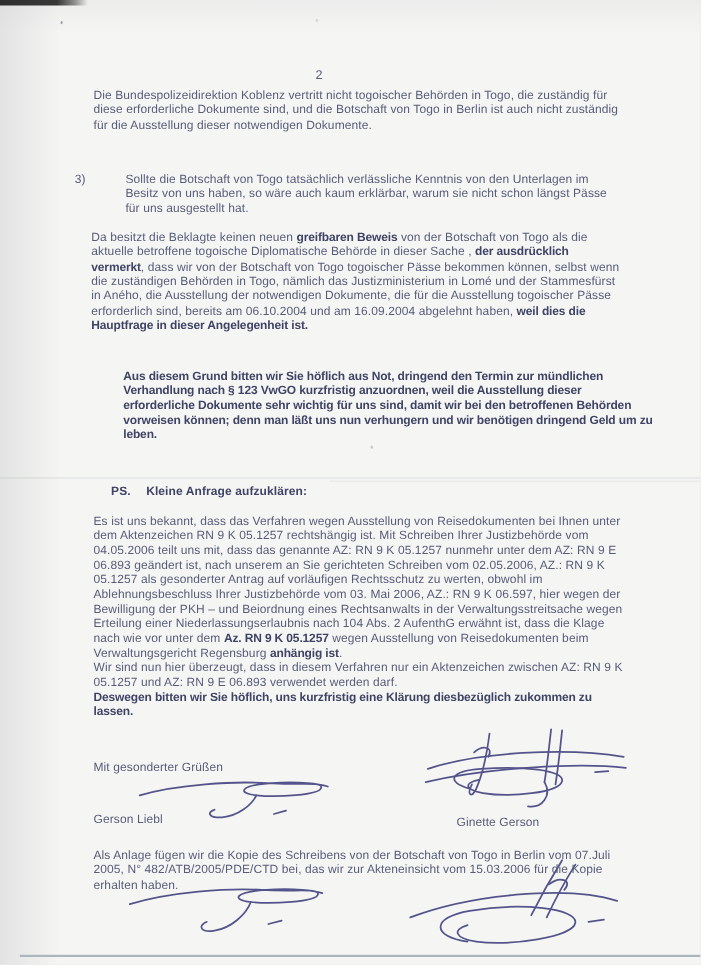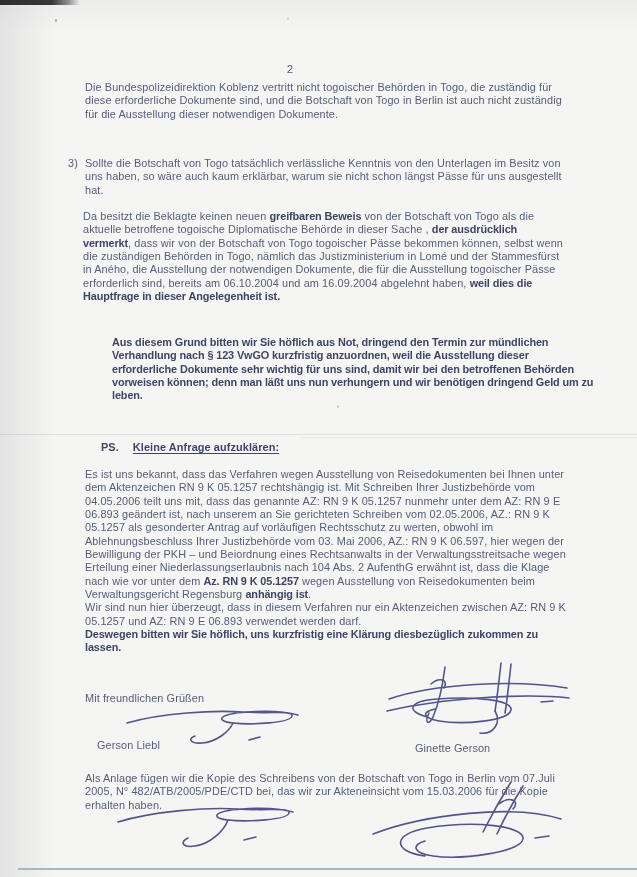--- a/index.html
+++ b/index.html
@@ -21,29 +21,29 @@
   }
   .abs{position:absolute;}
   .blk{position:absolute; text-align:left; white-space:normal;}
   .b{font-weight:bold; color:var(--ink-bold); letter-spacing:-.12px;}
   .boldblock{font-weight:bold; color:var(--ink-bold); letter-spacing:-.12px;margin-left:27px;}
 
   #page-number{top:63px; left:0; width:580px; text-align:center; font-size:11.5px;}
   #para-intro{top:81px; left:85px; width:478px;}
   #item-3{top:157px; left:68px; width:497px; display:flex;}
   #item-3 .marker{flex:0 0 17px;}
-  #item-3 .body{flex:1;}
+  #item-3 .body{flex:1;margin-left:29px;}
   #para-beklagte{top:210px; left:83px; width:484px;}
   #para-urgent{top:336px; left:85px; width:482px;}
   #ps-heading{top:441px; left:85px; font-weight:bold; color:var(--ink-bold);}
   #ps-heading .marker{margin-right:14px;margin-left:16px;}
-  #ps-heading .title{text-decoration:underline; text-underline-offset:2px;text-align:center;}
+  #ps-heading .title{text-underline-offset:2px;text-align:center;}
   #ps-body{top:468px; left:85px; width:486px;}
   #closing{top:692px; left:85px;}
-  #signer-left{top:739px; left:85px;margin-left:12px;}
+  #signer-left{top:739px; left:85px;}
   #signer-right{top:742px; left:415px;}
   #para-anlage{top:772px; left:85px; width:486px;}
 
   .sig{position:absolute;}
   .sig path{fill:none; stroke:var(--signature); stroke-width:1.6; stroke-linecap:round; stroke-linejoin:round;}
   #sig-ginette-top{left:383px; top:653px;}
   #sig-gerson-top{left:121px; top:701px;}
   #sig-gerson-bottom{left:110px; top:796px;}
   #sig-ginette-bottom{left:363px; top:776px;}
 
@@ -83,21 +83,21 @@
   <div class="blk" id="para-beklagte"><span>Da besitzt die Beklagte keinen neuen </span><span class="b">greifbaren Beweis</span><span> von der Botschaft von Togo als die aktuelle betroffene togoische Diplomatische Behörde in dieser Sache , </span><span class="b">der ausdrücklich vermerkt</span><span>, dass wir von der Botschaft von Togo togoischer Pässe bekommen können, selbst wenn die zuständigen Behörden in Togo, nämlich das Justizministerium in Lomé und der Stammesfürst in Aného, die Ausstellung der notwendigen Dokumente, die für die Ausstellung togoischer Pässe erforderlich sind, bereits am 06.10.2004 und am 16.09.2004 abgelehnt haben, </span><span class="b">weil dies die Hauptfrage in dieser Angelegenheit ist.</span></div>
 
   <div class="blk boldblock" id="para-urgent"><span>Aus diesem Grund bitten wir Sie höflich aus Not, dringend den Termin zur mündlichen Verhandlung nach § 123 VwGO kurzfristig anzuordnen, weil die Ausstellung dieser erforderliche Dokumente sehr wichtig für uns sind, damit wir bei den betroffenen Behörden vorweisen können; denn man läßt uns nun verhungern und wir benötigen dringend Geld um zu leben.</span></div>
 
   <div class="blk" id="ps-heading">
     <span class="marker">PS.</span><span class="title">Kleine Anfrage aufzuklären:</span>
   </div>
 
   <div class="blk" id="ps-body"><span>Es ist uns bekannt, dass das Verfahren wegen Ausstellung von Reisedokumenten bei Ihnen unter dem Aktenzeichen RN 9 K 05.1257 rechtshängig ist. Mit Schreiben Ihrer Justizbehörde vom 04.05.2006 teilt uns mit, dass das genannte AZ: RN 9 K 05.1257 nunmehr unter dem AZ: RN 9 E 06.893 geändert ist, nach unserem an Sie gerichteten Schreiben vom 02.05.2006, AZ.: RN 9 K 05.1257 als gesonderter Antrag auf vorläufigen Rechtsschutz zu werten, obwohl im Ablehnungsbeschluss Ihrer Justizbehörde vom 03. Mai 2006, AZ.: RN 9 K 06.597, hier wegen der Bewilligung der PKH – und Beiordnung eines Rechtsanwalts in der Verwaltungsstreitsache wegen Erteilung einer Niederlassungserlaubnis nach 104 Abs. 2 AufenthG erwähnt ist, dass die Klage nach wie vor unter dem </span><span class="b">Az. RN 9 K 05.1257</span><span> wegen Ausstellung von Reisedokumenten beim Verwaltungsgericht Regensburg </span><span class="b">anhängig ist</span><span>.</span><br><span>Wir sind nun hier überzeugt, dass in diesem Verfahren nur ein Aktenzeichen zwischen AZ: RN 9 K 05.1257 und AZ: RN 9 E 06.893 verwendet werden darf.</span><br><span class="b">Deswegen bitten wir Sie höflich, uns kurzfristig eine Klärung diesbezüglich zukommen zu lassen.</span></div>
 
-  <div class="blk" id="closing">Mit freundlichen Grüßen</div>
+  <div class="blk" id="closing">Mit gesonderter Grüßen</div>
 
   <svg class="sig" id="sig-ginette-top" width="190" height="95" viewBox="0 0 190 95">
     <path d="M62,14 C60,30 56,50 50,64 C46,73 41,70 46,60"></path>
     <path d="M48,31 C56,24 66,26 61,35"></path>
     <path d="M118,10 C116,28 114,46 112,58"></path>
     <path d="M128,11 C126,30 124,48 122,60"></path>
     <path d="M6,46 C50,31 132,26 184,35"></path>
     <path d="M4,58 C60,45 142,40 186,45"></path>
     <path d="M158,49 l12,-1"></path>
     <path d="M44,64 C22,58 26,48 54,46 C92,43 130,47 128,57 C126,68 80,72 56,68 C40,65 38,59 52,56"></path>

